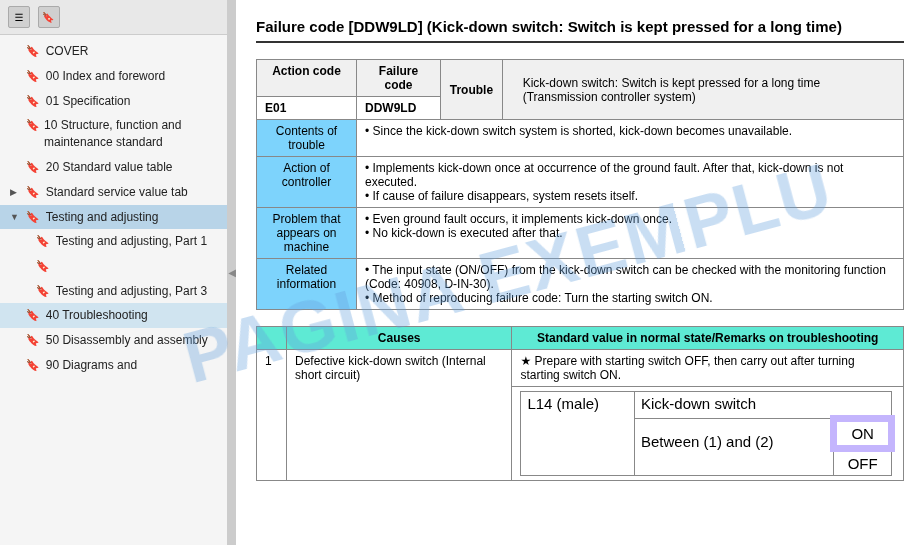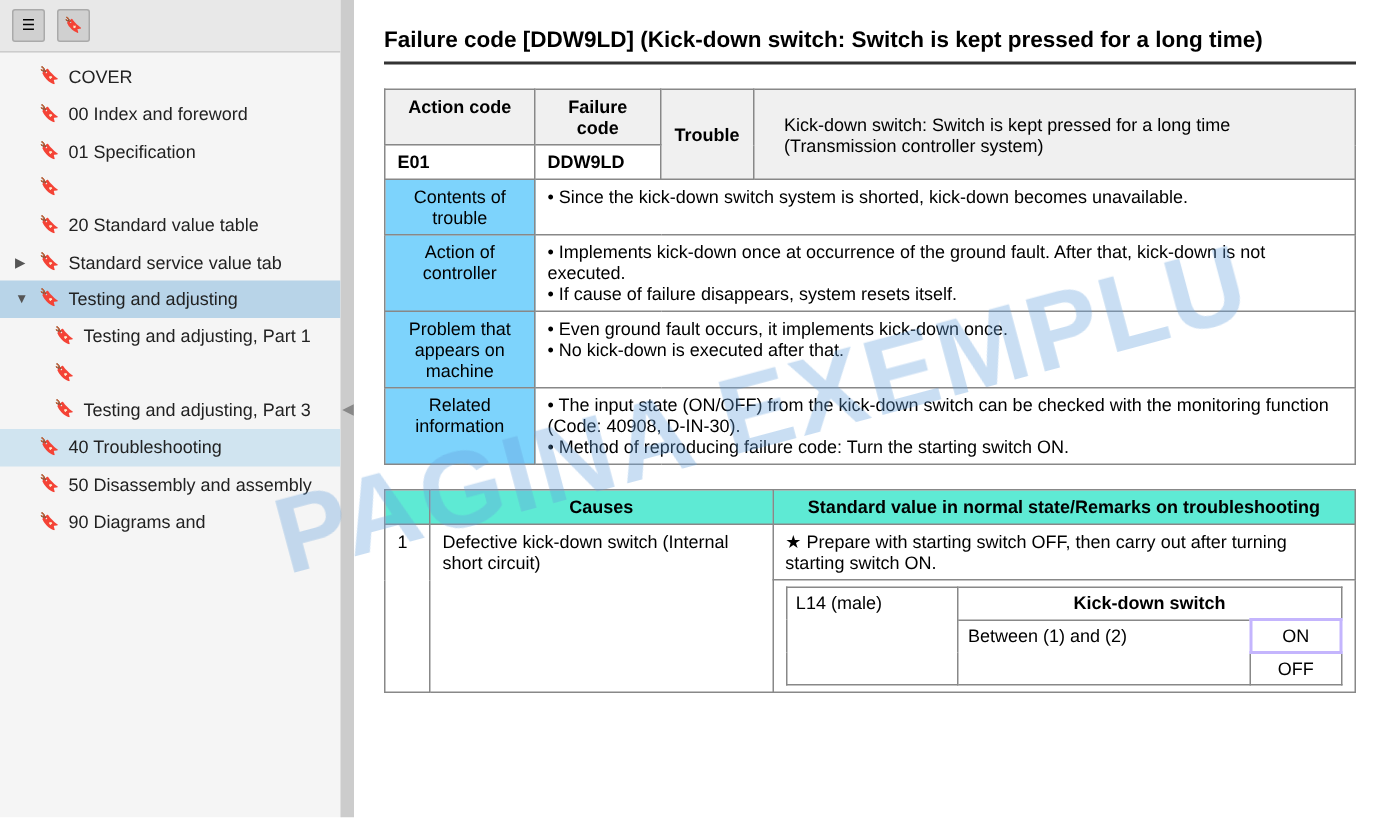--- a/index.html
+++ b/index.html
@@ -184,20 +184,21 @@
 
     <div class="sidebar-item">
       <span class="expand-arrow">&nbsp;</span>
       <span class="bookmark-icon">🔖</span>
       <span class="item-label">01 Specification</span>
     </div>
 
     <div class="sidebar-item">
       <span class="expand-arrow">&nbsp;</span>
       <span class="bookmark-icon">🔖</span>
+      <span class="item-label">10 Structure, function and maintenance standard</span>
     </div>
 
     <div class="sidebar-item">
       <span class="expand-arrow">&nbsp;</span>
       <span class="bookmark-icon">🔖</span>
       <span class="item-label">20 Standard value table</span>
     </div>
 
     <div class="sidebar-item">
       <span class="expand-arrow">▶</span>
@@ -306,29 +307,29 @@
       </tr>
     </thead>
     <tbody>
       <tr>
         <td rowspan="4" class="center">1</td>
         <td rowspan="4">Defective kick-down switch (Internal short circuit)</td>
         <td>★ Prepare with starting switch OFF, then carry out after turning starting switch ON.</td>
       </tr>
       <tr>
         <td>
-          <table style="width:100%; border-collapse:collapse; font-size:12px;">
+          <table style="width:100%; border-collapse:collapse; font-size:15px;">
             <tbody>
                 <tr>
               <td rowspan="3" style="border:1px solid #888; padding:3px 6px;">L14 (male)</td>
-              <td colspan="2" style="border:1px solid #888; padding:3px 6px; text-align:center;font-weight:bold;">Kick-down switch</td>
+              <td colspan="2" style="border:1px solid #888; padding:3px 6px; ">Kick-down switch</td>
             </tr>
             <tr>
-              <td rowspan="2" style="border:1px solid #888; padding:3px 6px;">Between (1) and (2)</td>
-              <td style="border:2px solid #c4b5fd; padding:3px 6px; text-align:center;">ON</td>
+              <td rowspan="2" style="border:1px solid #888; padding:14px 6px;">Between (1) and (2)</td>
+              <td style="border:7px solid #c4b5fd; padding:3px 6px; text-align:center;">ON</td>
             </tr>
             <tr>
               <td style="border:1px solid #888; padding:3px 6px; text-align:center;">OFF</td>
             </tr>
           </tbody>
             </table>
         </td>
       </tr>
     </tbody>
   </table>

